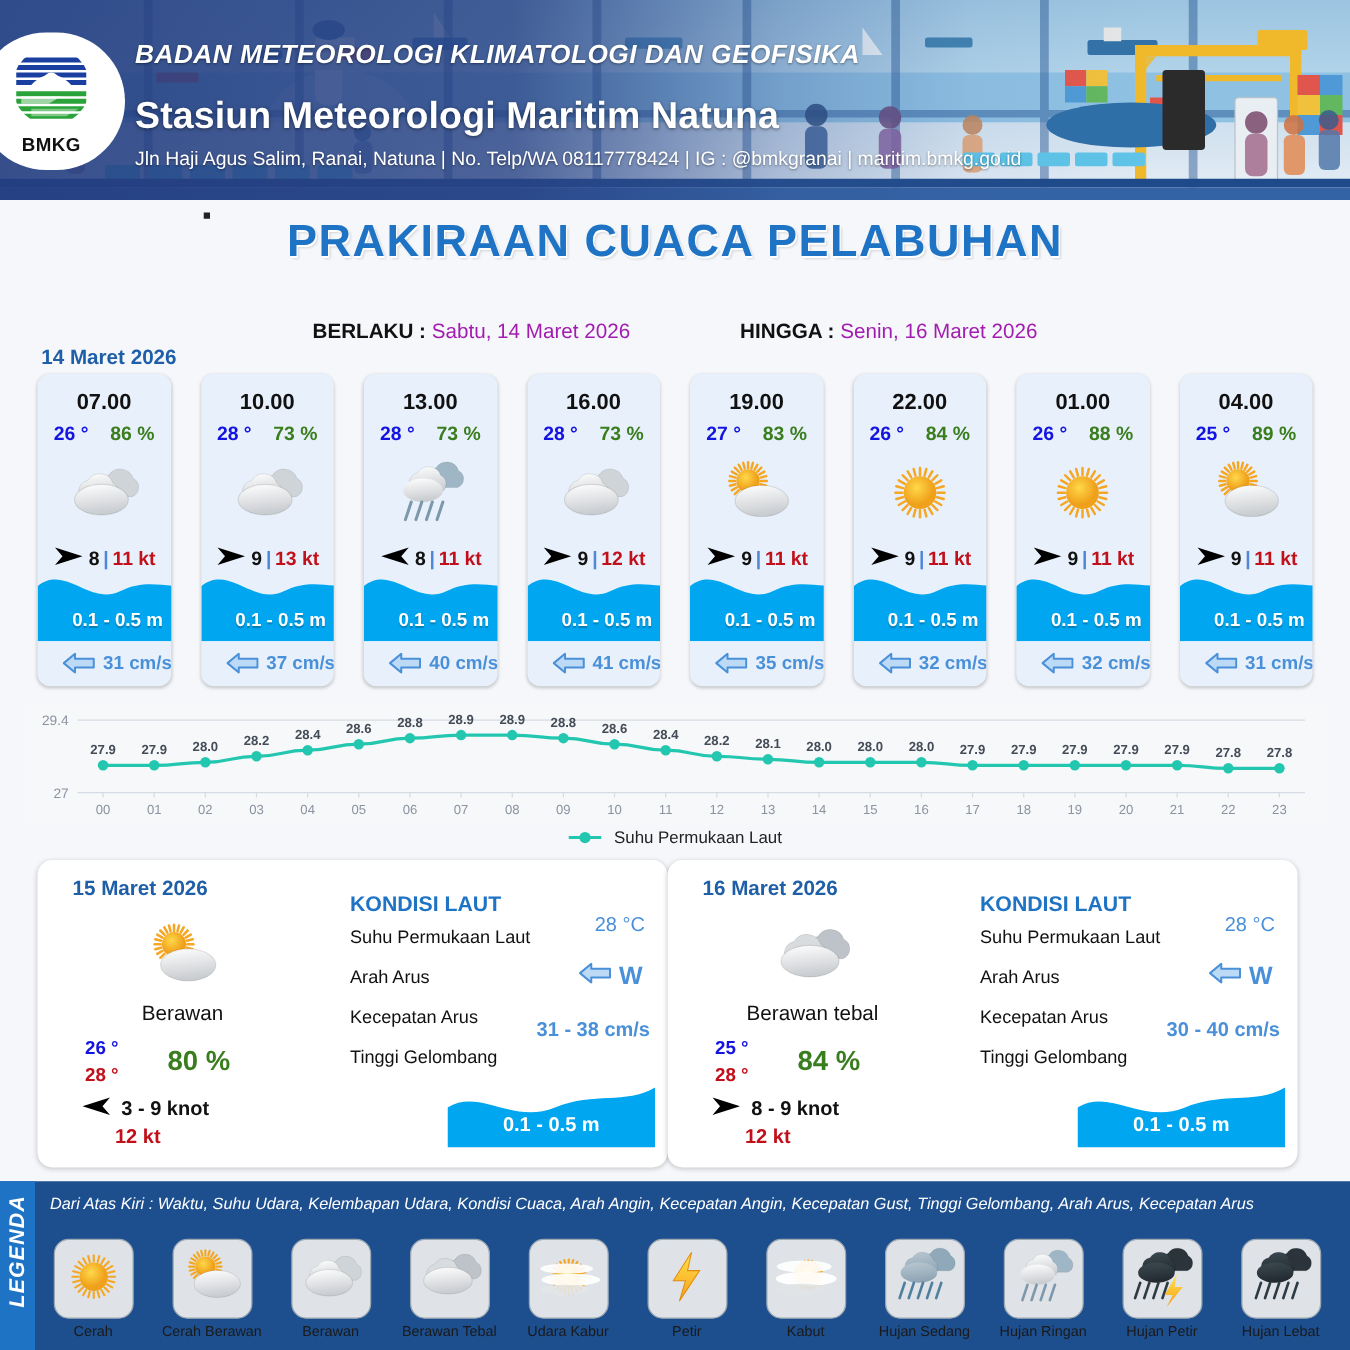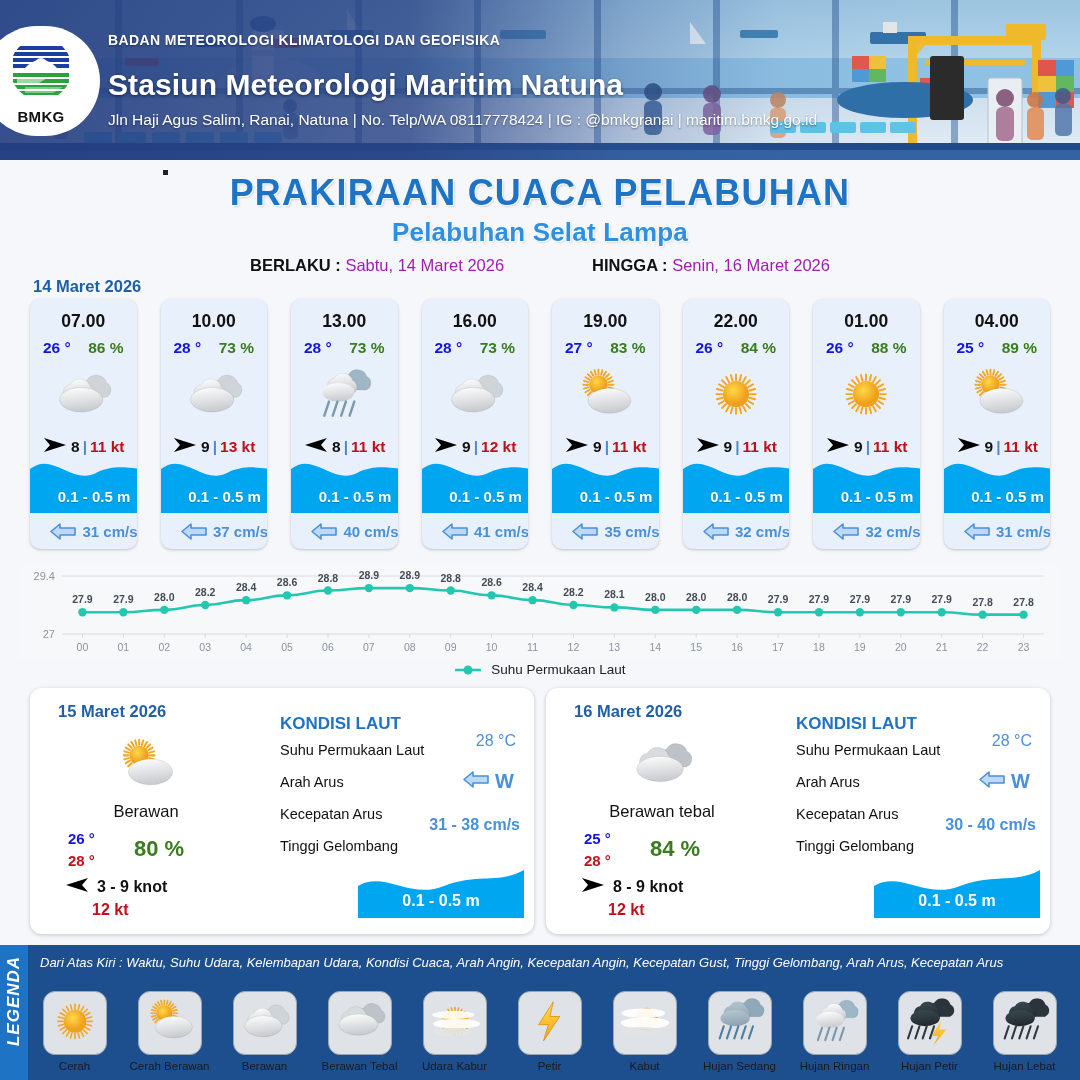--- a/index.html
+++ b/index.html
@@ -17,21 +17,21 @@
   .bn-overlay { position:absolute; left:0; top:0; width:1080px; height:160px;
      background:linear-gradient(90deg, rgba(36,62,128,.90) 0%, rgba(40,66,132,.80) 38%, rgba(52,84,148,.30) 58%, rgba(60,95,160,.05) 72%, rgba(255,255,255,0) 85%); }
 
   .logo-pill { position:absolute; left:-18px; top:26px; width:118px; height:110px; background:#fff; border-radius:59px; z-index:6;
      display:flex; align-items:center; justify-content:center; }
   .logo-inner { width:76px; height:92px; position:relative; }
   .logo-circle { position:absolute; left:6px; top:2px; width:64px; height:64px; }
   .logo-txt { position:absolute; left:0; bottom:2px; width:76px; text-align:center; font-size:15px; font-weight:bold; color:#111; letter-spacing:.3px; }
 
   .hdr-text { position:absolute; left:108px; top:32px; z-index:6; }
-  .hdr-l1 { font-size:14px; font-weight:bold; color:#fff; letter-spacing:.4px; text-shadow:0 1px 2px rgba(0,0,0,.45); white-space:nowrap; }
+  .hdr-l1 { font-size:21px; font-weight:bold; color:#fff; letter-spacing:.4px; text-shadow:0 1px 2px rgba(0,0,0,.45); white-space:nowrap;font-style:italic; }
   .hdr-l2 { font-size:30px; font-weight:bold; color:#fff; margin-top:20px; letter-spacing:.1px; text-shadow:0 1px 3px rgba(0,0,0,.5); white-space:nowrap; }
   .hdr-l3 { font-size:15.5px; color:#fff; margin-top:9px; text-shadow:0 1px 2px rgba(0,0,0,.45); white-space:nowrap;text-align:center; }
 
   
   .dot-mark { position:absolute; left:163px; top:170px; width:5px; height:5px; background:#222; }
   .title-wrap { position:absolute; left:0; top:172px; width:1080px; text-align:center; }
   .title-main { font-size:36px; font-weight:bold; color:#1f73c4; letter-spacing:1.2px;
      text-shadow:1px 1px 0 #fff, 2px 2px 2px rgba(0,0,0,.13); }
   .title-sub { font-size:26px; font-weight:bold; color:#2e90e0; margin-top:3px; letter-spacing:.2px;
      text-shadow:1px 1px 0 #fff, 2px 2px 2px rgba(0,0,0,.10); }
@@ -61,21 +61,21 @@
      text-shadow:0 1px 1px rgba(0,0,0,.25); }
   .c-cur { position:absolute; left:0; bottom:6px; width:128px; display:flex; align-items:flex-start; justify-content:center; gap:6px;
      font-size:15px; font-weight:bold; color:#4a90d9; }
 
   
   .chart-box { position:absolute; left:18px; top:562px; width:1044px; height:98px; }
   .chart-legend { position:absolute; left:0; top:662px; width:1080px; text-align:center; font-size:13.5px; color:#222; }
   .lg-dot { display:inline-block; vertical-align:middle; margin-right:5px; }
 
   
-  .daily-row { position:absolute; left:30px; top:688px; width:1020px; display:flex; gap:12px; }
+  .daily-row { position:absolute; left:30px; top:688px; width:1020px; display:flex; }
   .daily { width:504px; height:246px; background:#fff; border-radius:12px; box-shadow:0 1px 4px rgba(0,0,0,.20); position:relative; }
   .d-date { position:absolute; left:28px; top:14px; font-size:16.5px; font-weight:bold; color:#1f5fa8; }
   .d-icon { position:absolute; left:62px; top:48px; width:108px; height:62px; display:flex; align-items:center; justify-content:center; }
   .d-cond { position:absolute; left:0; top:114px; width:232px; text-align:center; font-size:16.5px; color:#111; }
   .d-temps { position:absolute; left:38px; top:140px; font-size:15px; font-weight:bold; line-height:1.45; }
   .d-tmin { color:#1414e0; }
   .d-tmax { color:#c2101b; }
   .d-hum { position:absolute; left:104px; top:148px; font-size:22px; font-weight:bold; color:#3a7d1e; }
   .d-wind { position:absolute; left:34px; top:188px; font-size:16px; font-weight:bold; color:#111; display:flex; align-items:center; gap:7px; }
   .d-gust { position:absolute; left:62px; top:213px; font-size:16px; font-weight:bold; color:#c2101b; }
@@ -249,21 +249,20 @@
   <div class="hdr-text">
     <div class="hdr-l1">BADAN METEOROLOGI KLIMATOLOGI DAN GEOFISIKA</div>
     <div class="hdr-l2">Stasiun Meteorologi Maritim Natuna</div>
     <div class="hdr-l3">Jln Haji Agus Salim, Ranai, Natuna  | No. Telp/WA 08117778424 | IG : @bmkgranai | maritim.bmkg.go.id</div>
   </div>
 </div>
 
 <div class="dot-mark"></div>
 <div class="title-wrap">
   <div class="title-main">PRAKIRAAN CUACA PELABUHAN</div>
-  <div class="title-sub">Pelabuhan Selat Lampa</div>
 </div>
 <div class="valid-row">
   <div>
     <span class="valid-k">BERLAKU :</span>
     <span class="valid-v">Sabtu, 14 Maret 2026</span>
   </div>
   <div>
     <span class="valid-k">HINGGA :</span>
     <span class="valid-v">Senin, 16 Maret 2026</span>
   </div>

